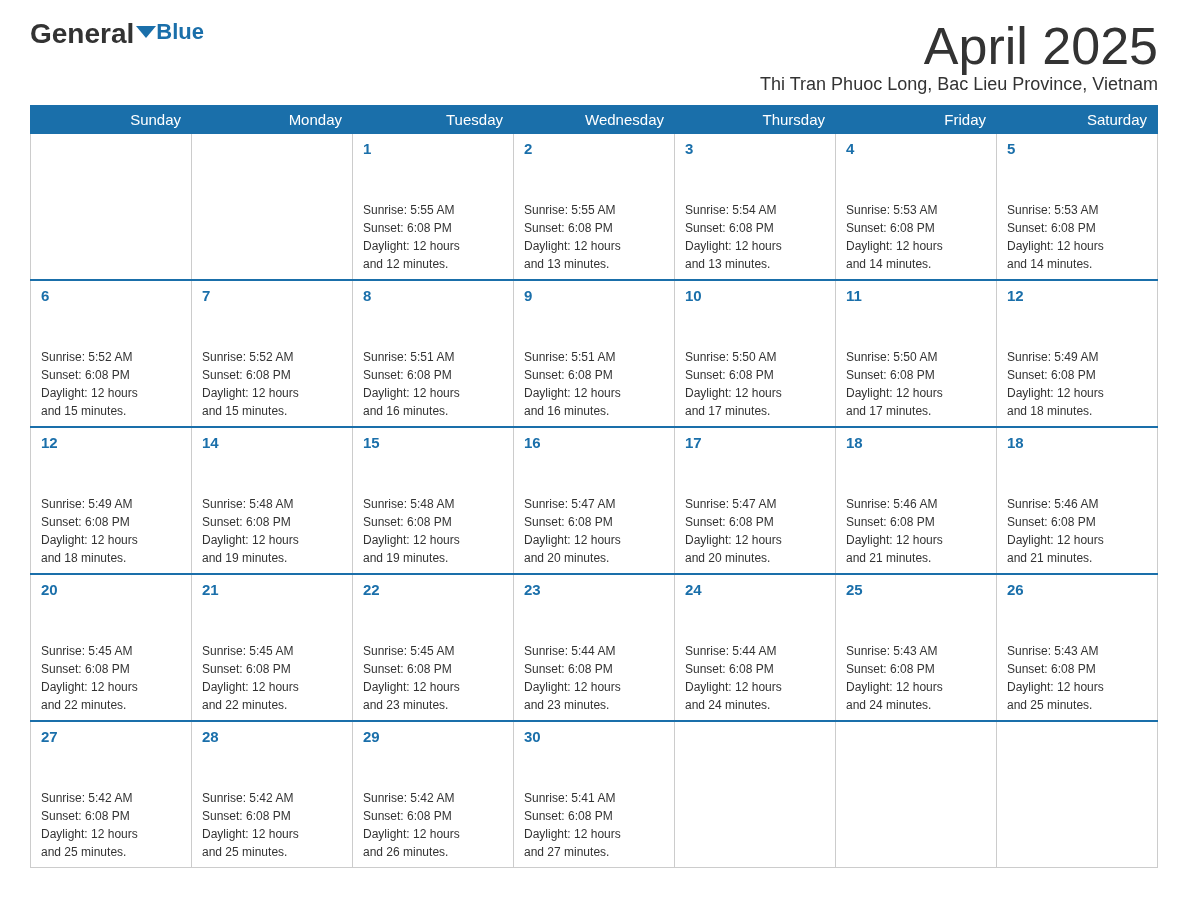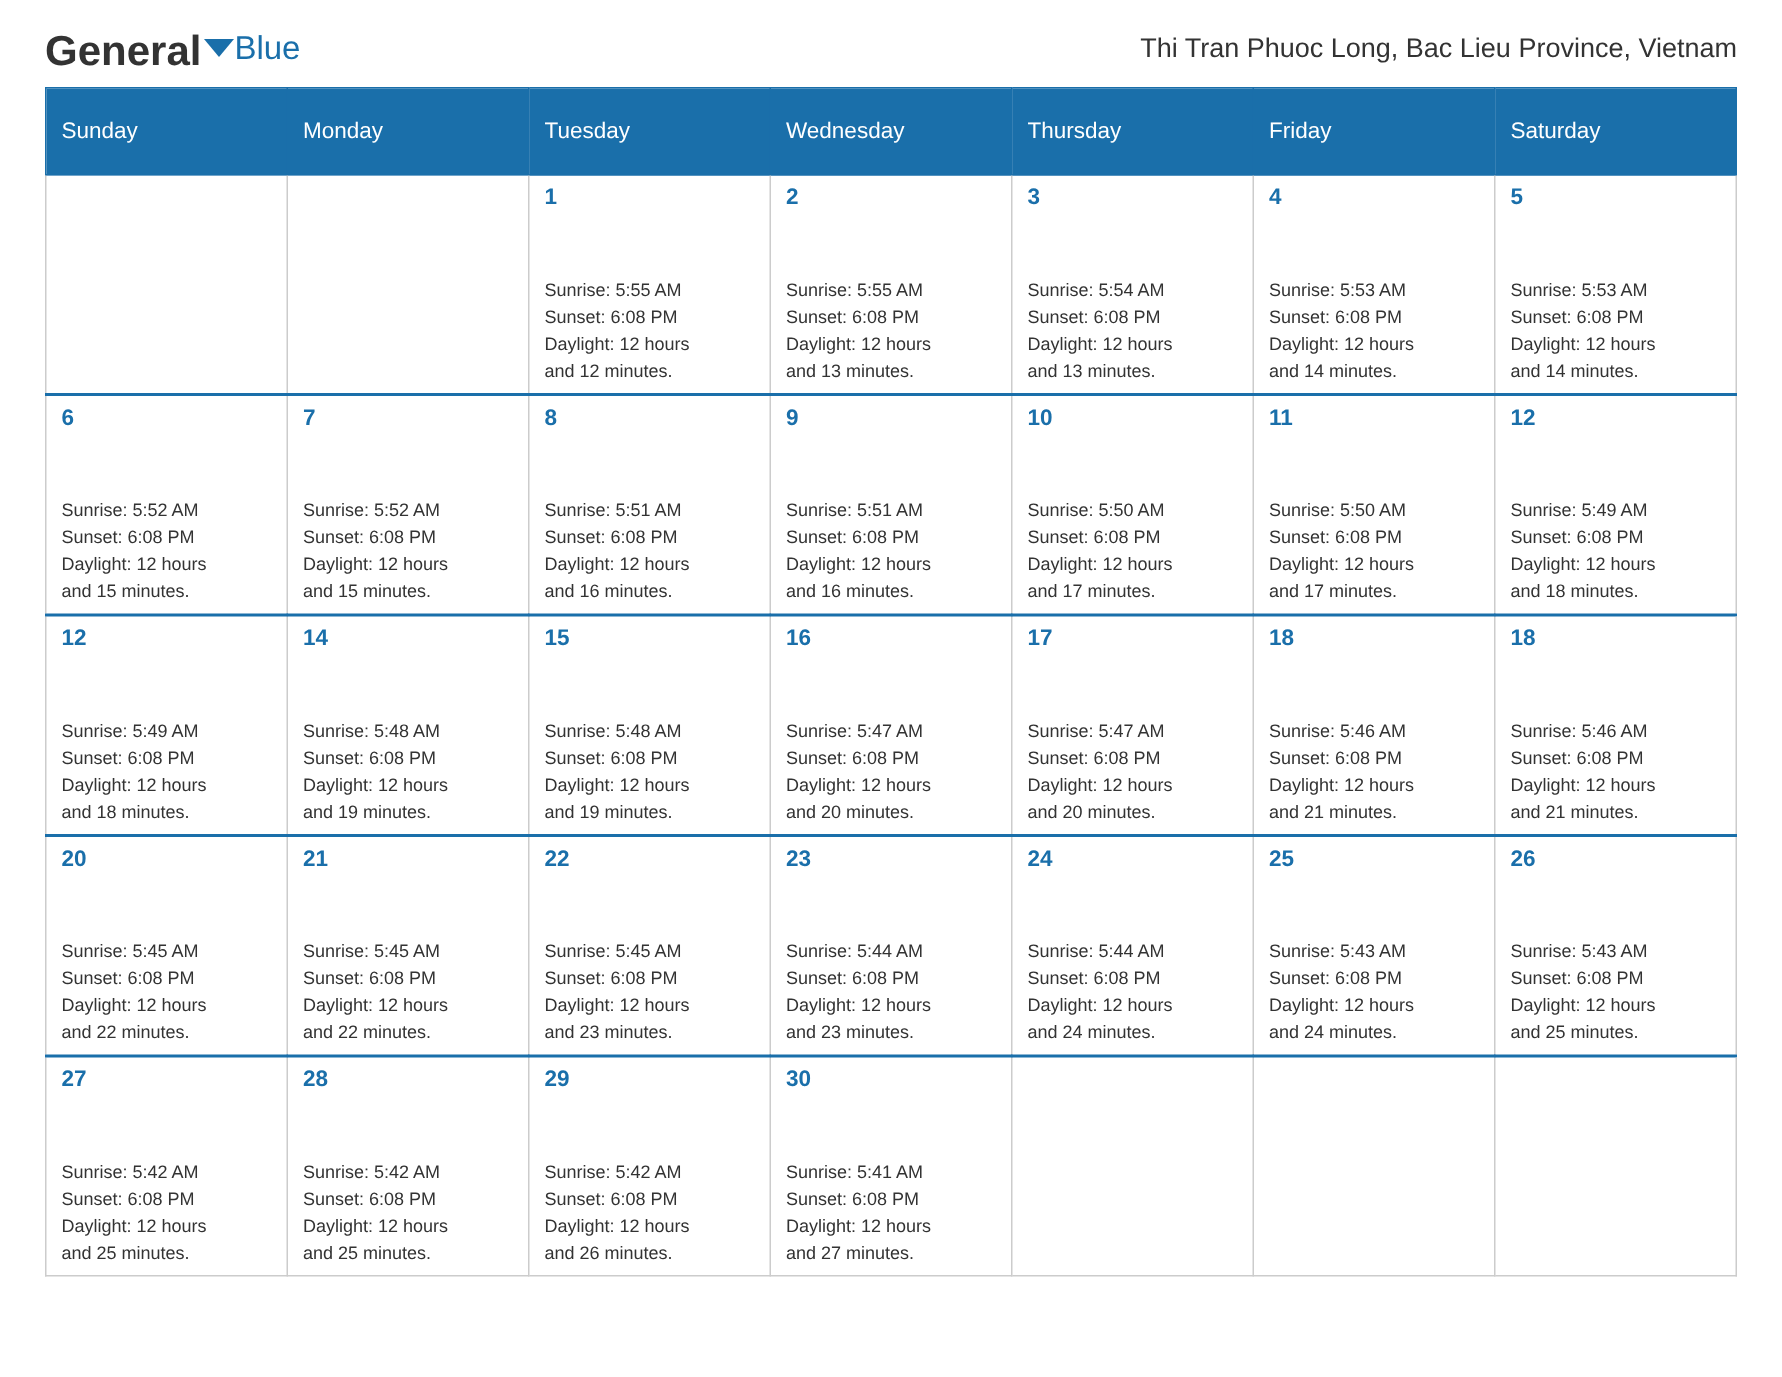--- a/index.html
+++ b/index.html
@@ -36,21 +36,21 @@
       border-right: 10px solid transparent;
       border-top: 12px solid #1a6faa;
       margin-left: 2px;
       vertical-align: middle;
       position: relative;
       top: -4px;
     }
     .logo-blue-text {
       color: #1a6faa;
       font-size: 22px;
-      font-weight: normal;
+      font-weight: bold;
       margin-top: -4px;
     }
     .title-area {
       text-align: right;
     }
     .page-title {
       font-size: 52px;
       font-weight: normal;
       color: #333;
       line-height: 1;
@@ -61,22 +61,22 @@
       margin-top: 2px;
     }
     .calendar {
       width: 100%;
       border-collapse: collapse;
       margin-top: 10px;
     }
     .calendar th {
       background-color: #1a6faa;
       color: #fff;
-      text-align: left;
-      padding: 20px 10px;
+      text-align: right;
+      padding: 5px 10px;
       font-size: 15px;
       font-weight: normal;
       border: 1px solid #1a6faa;
     }
     .calendar td {
       vertical-align: top;
       padding: 6px 10px;
       border: 1px solid #ccc;
       width: calc(100% / 7);
       min-height: 110px;
@@ -105,20 +105,21 @@
 <body>
 
 <div class="header-section">
   <div class="logo-area">
     <div class="logo-text">
       General<span class="logo-arrow"></span>
     </div>
     <div class="logo-blue-text">Blue</div>
   </div>
   <div class="title-area">
+    <div class="page-title">April 2025</div>
     <div class="subtitle">Thi Tran Phuoc Long, Bac Lieu Province, Vietnam</div>
   </div>
 </div>
 
 <table class="calendar">
   <thead>
     <tr>
       <th>Sunday</th>
       <th>Monday</th>
       <th>Tuesday</th>

